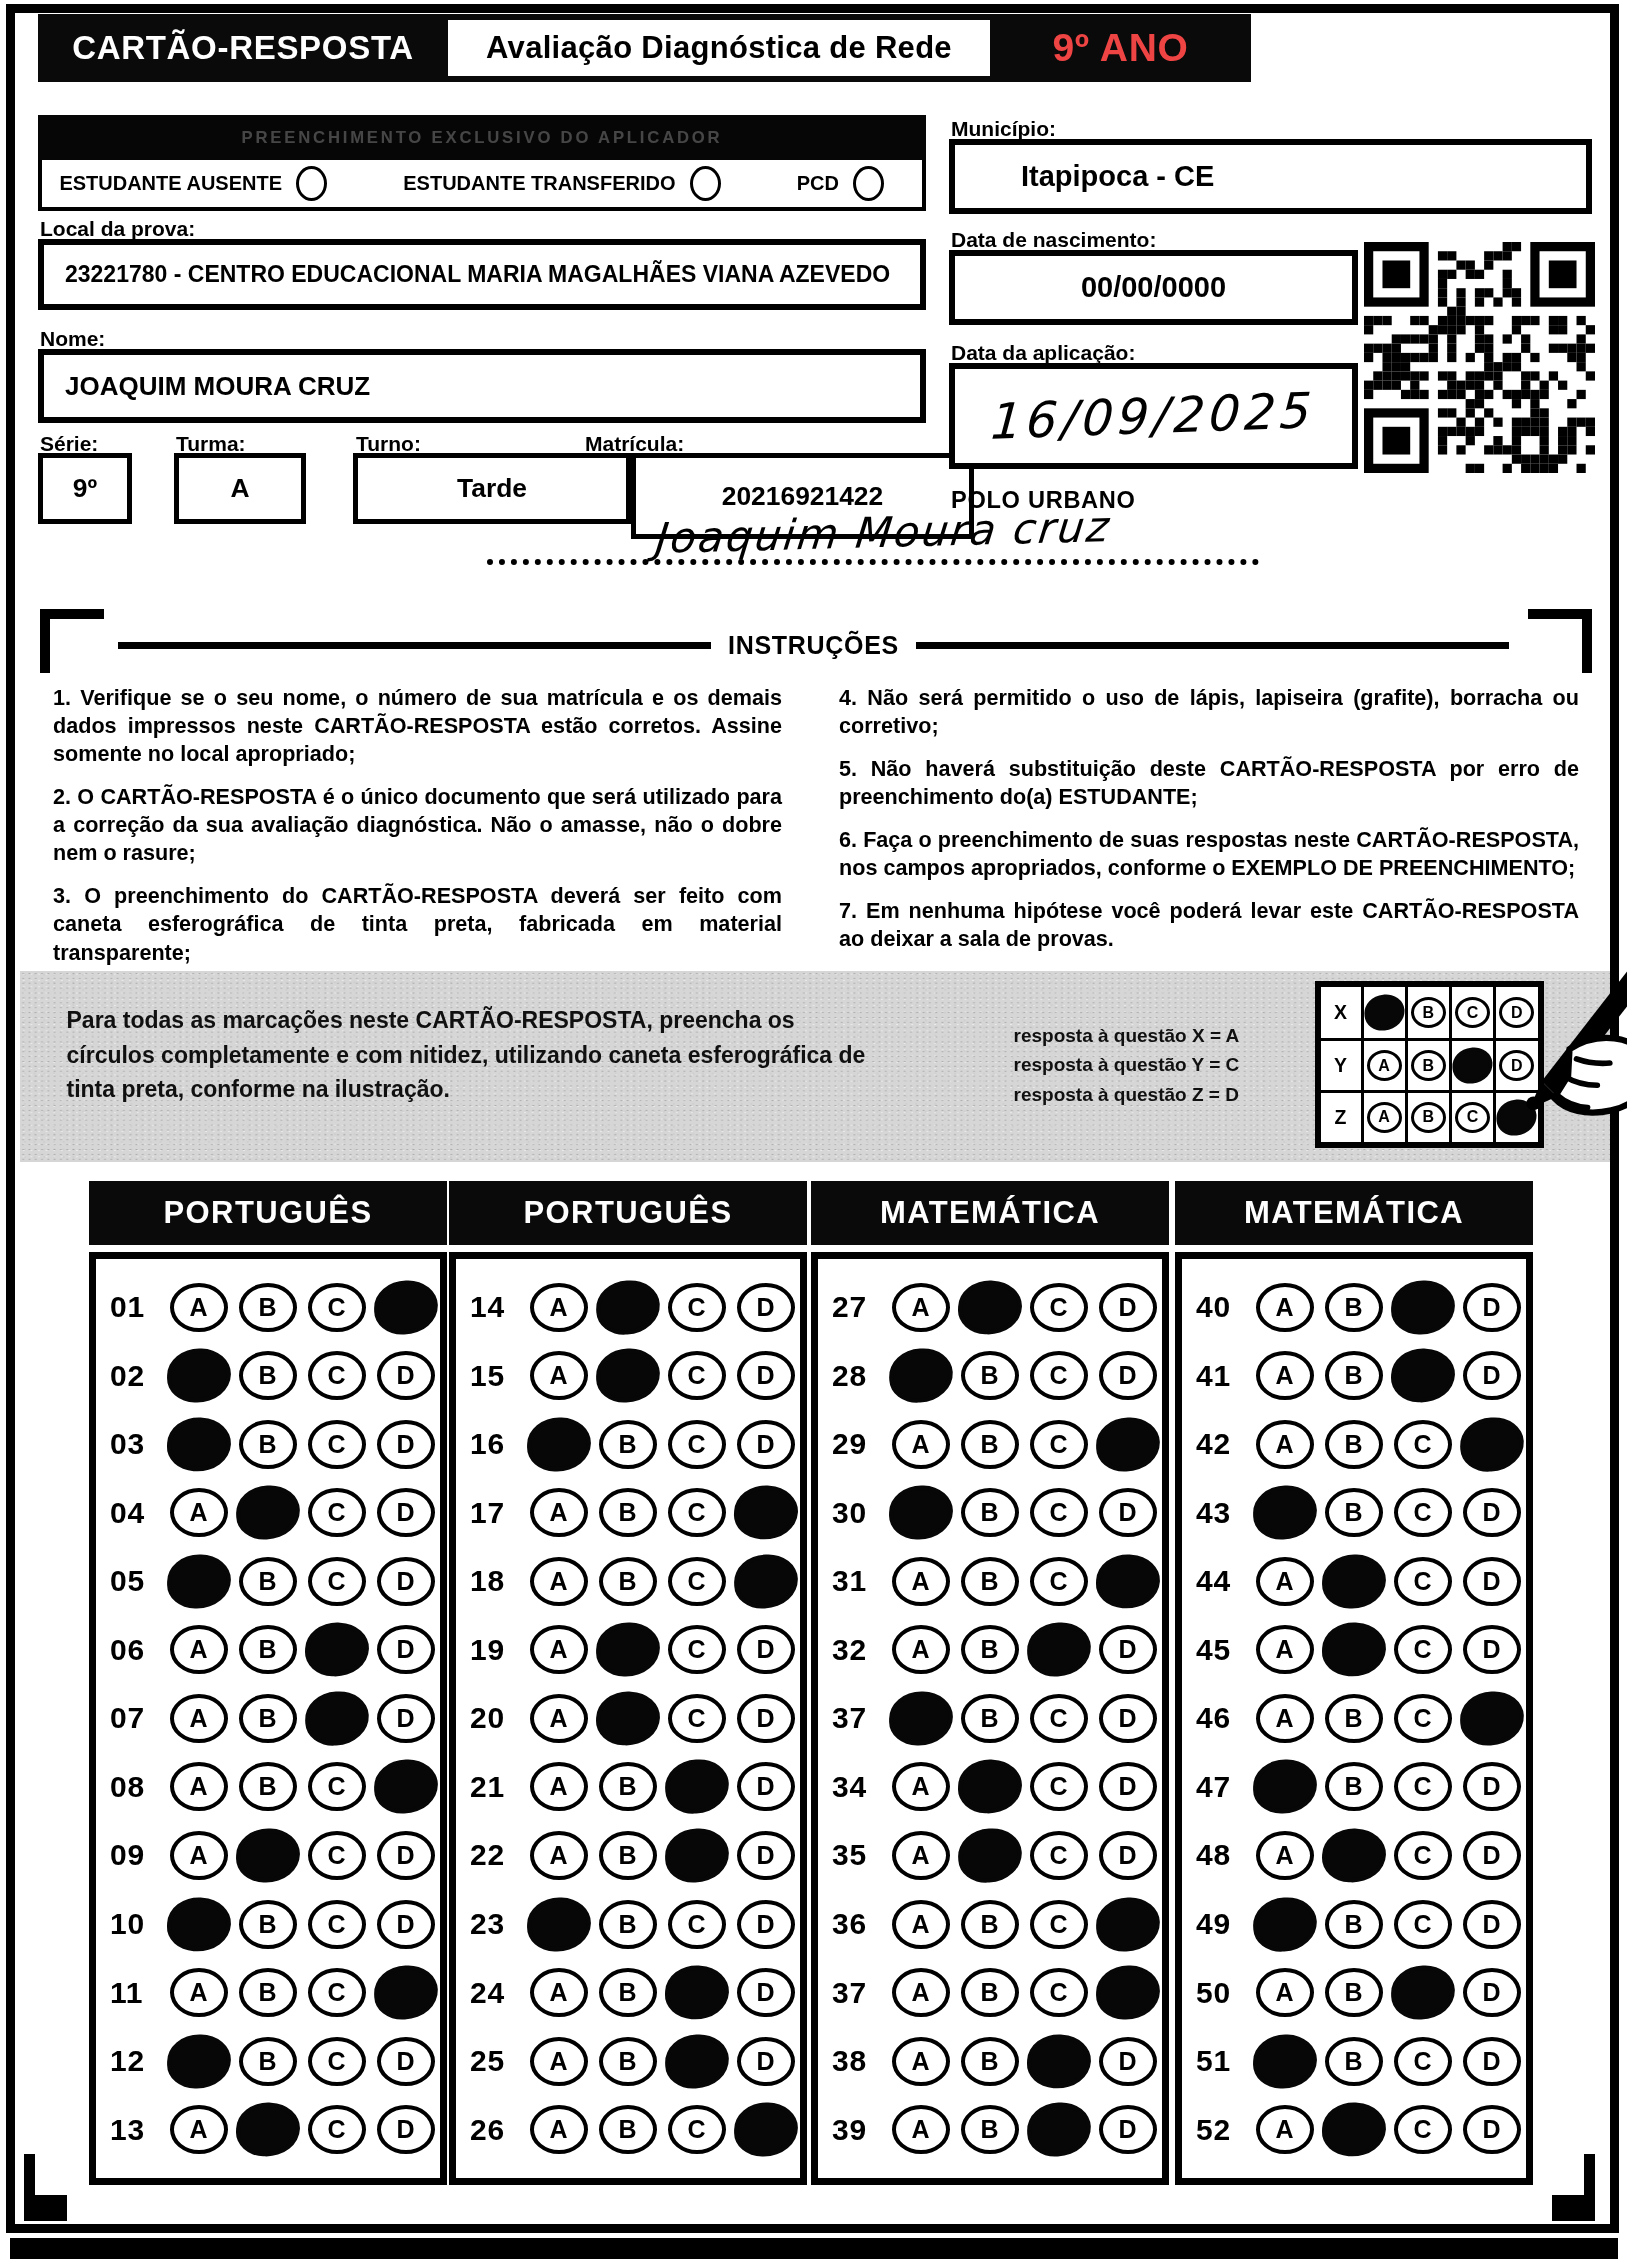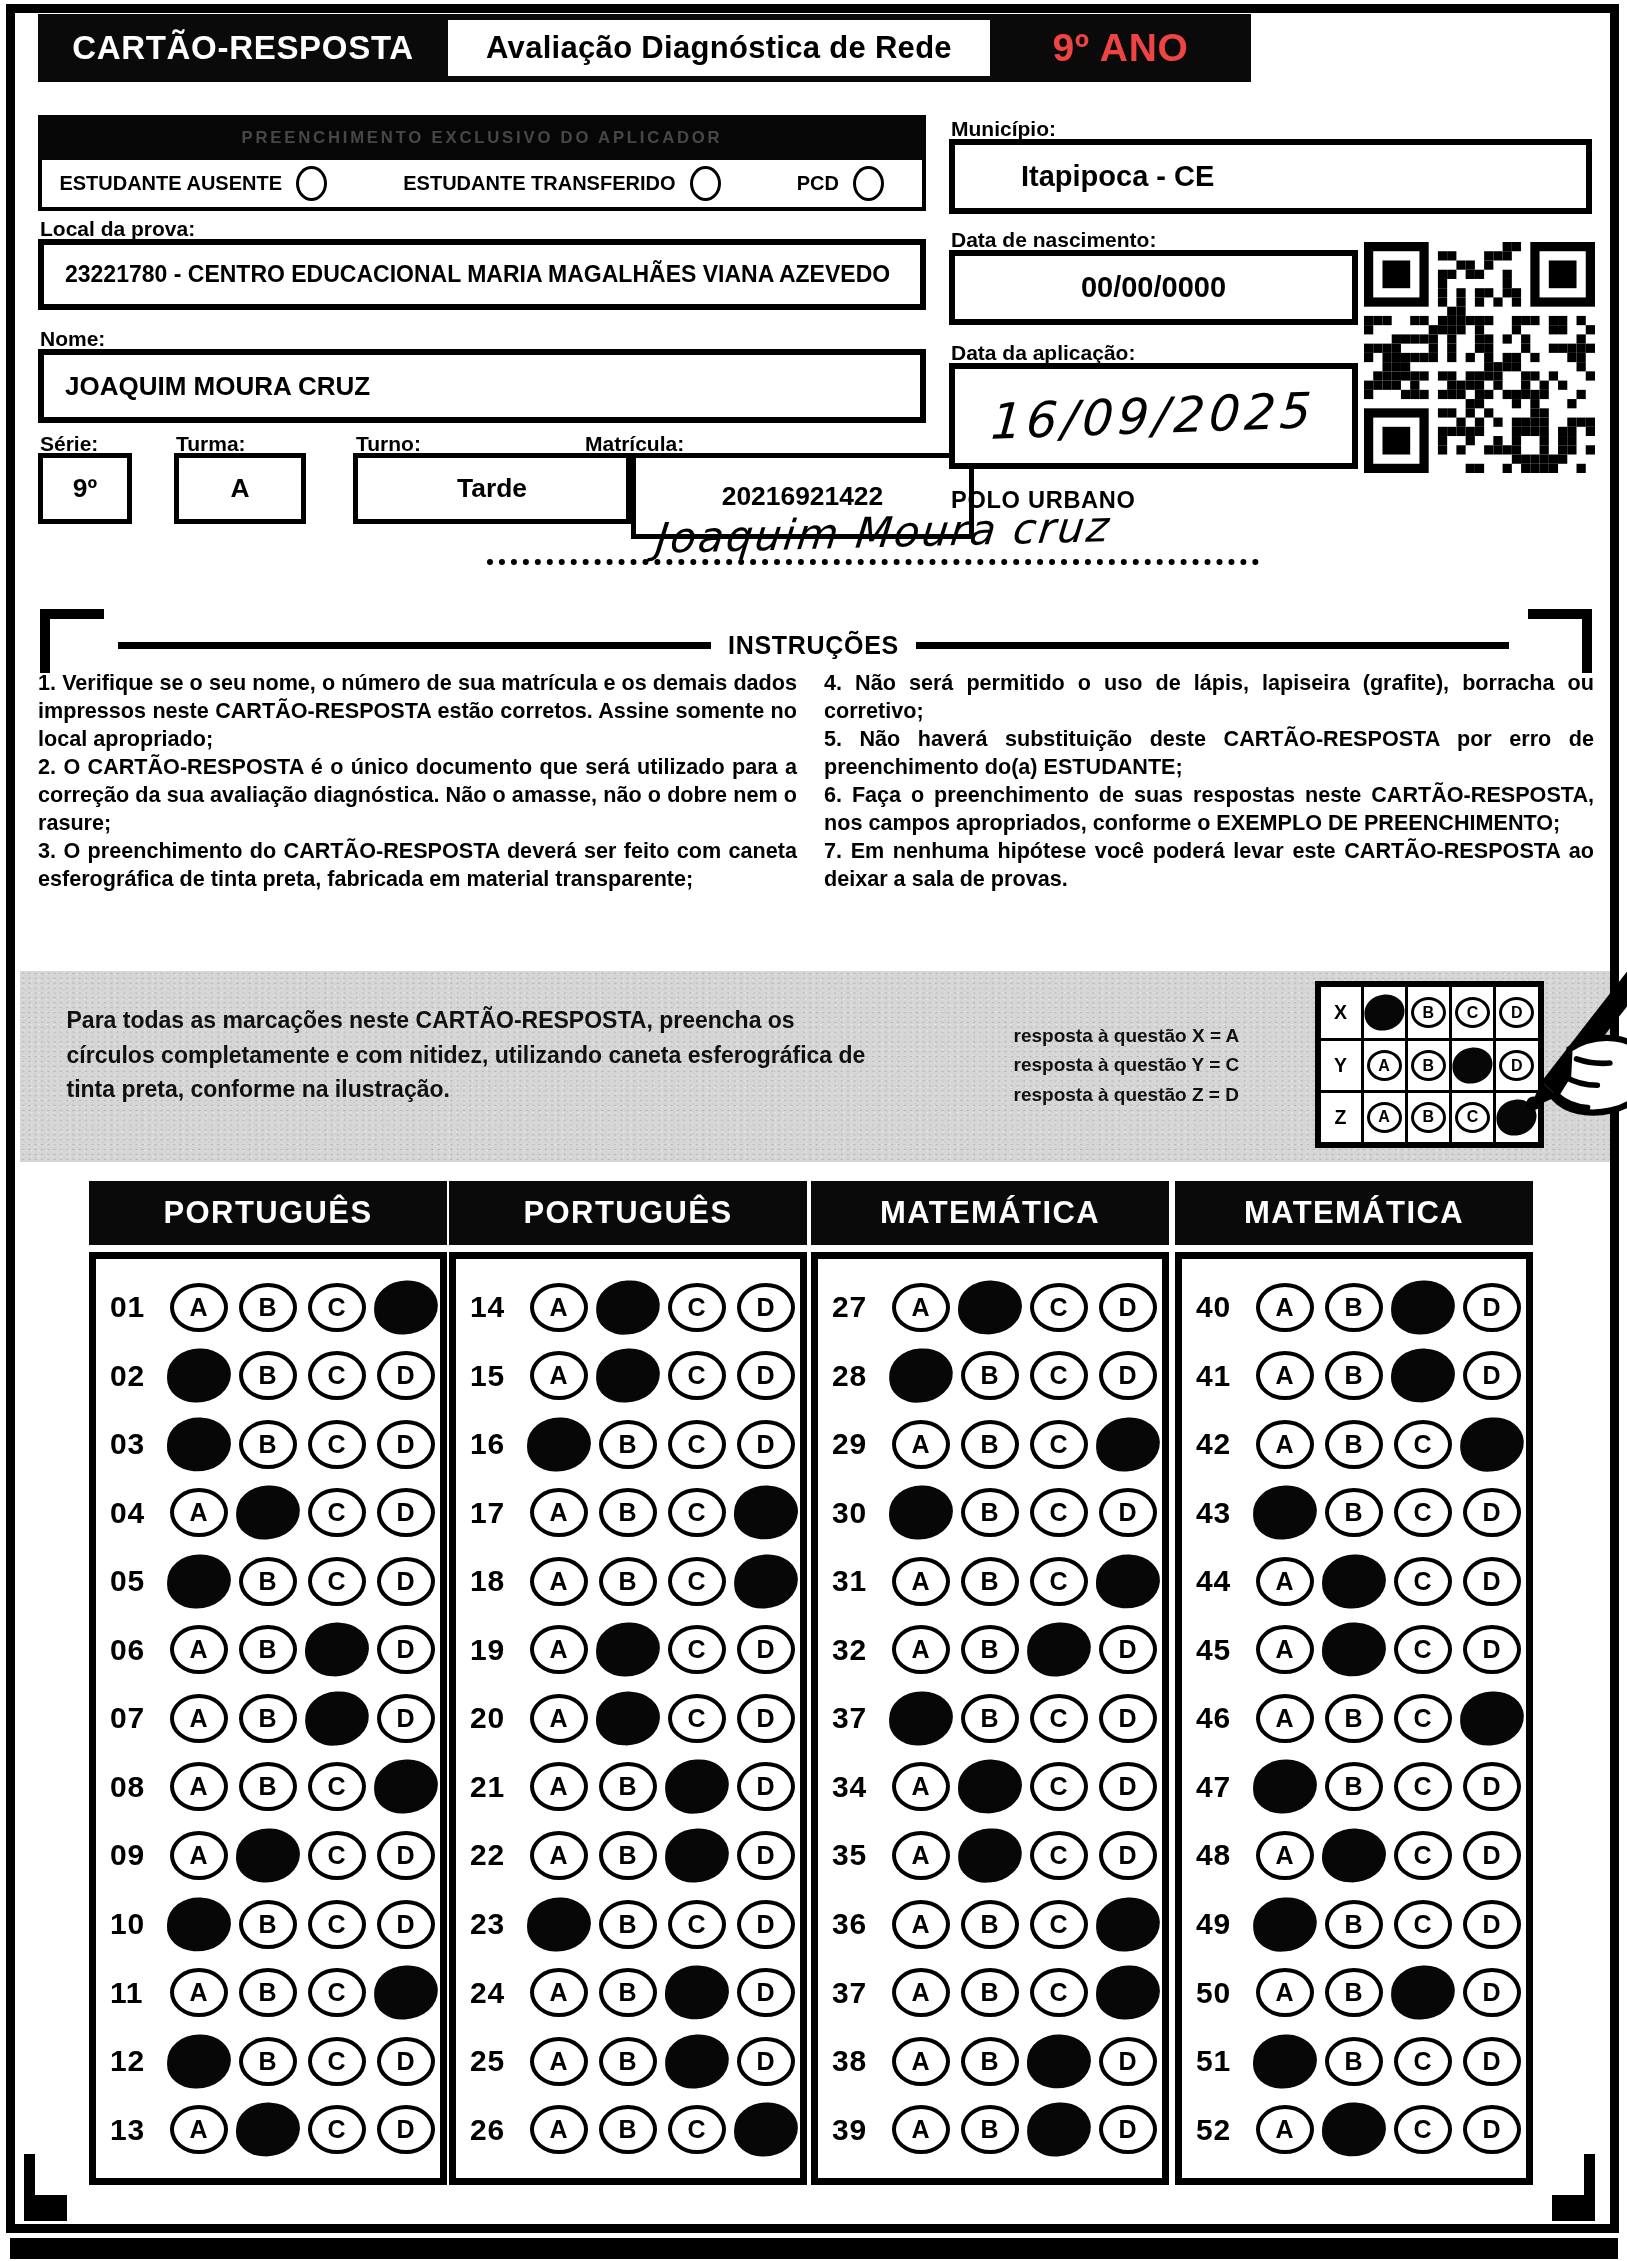--- a/index.html
+++ b/index.html
@@ -46,21 +46,21 @@
   .bk-tl { left:40px;  top:609px;  width:64px; height:64px; border-left:10.4px solid #000; border-top:10.4px solid #000; }
   .bk-tr { left:1528px; top:609px; width:64px; height:64px; border-right:10.4px solid #000; border-top:10.4px solid #000; }
   .bk-bl { left:24px;  top:2154px; width:43px; height:67px; border-left:11px solid #000; border-bottom:26.4px solid #000; }
   .bk-br { left:1552px; top:2154px; width:43px; height:67px; border-right:11px solid #000; border-bottom:26.4px solid #000; }
 
   
   .instr-title-row { position:absolute; left:118px; top:631px; width:1391px; display:flex; align-items:center; gap:16.7px; }
   .instr-title-row .line { flex:1; height:7.6px; background:#000; }
   .instr-title { font-size:25px; font-weight:700; letter-spacing:0.7px; }
   .instr-col { position:absolute; top:669px; font-size:21.6px; font-weight:700; line-height:1.30; text-align:justify; }
-  .instr-col p { margin:0; }
+  .instr-col p { margin:15px; }
   .instr-left { left:38px; width:759px; }
   .instr-right { left:824px; width:770px; }
 
   
   .example-band { position:absolute; left:19.5px; top:971px; width:1590px; height:191px; background-color:#d6d6d6;
       background-image:
         radial-gradient(rgba(0,0,0,0.20) 0.8px, transparent 1px),
         radial-gradient(rgba(0,0,0,0.12) 0.7px, transparent 0.8px),
         radial-gradient(rgba(255,255,255,0.5) 0.7px, transparent 0.8px);
       background-size:6.3px 4.9px, 9.7px 7.6px, 7.6px 6.3px; }

